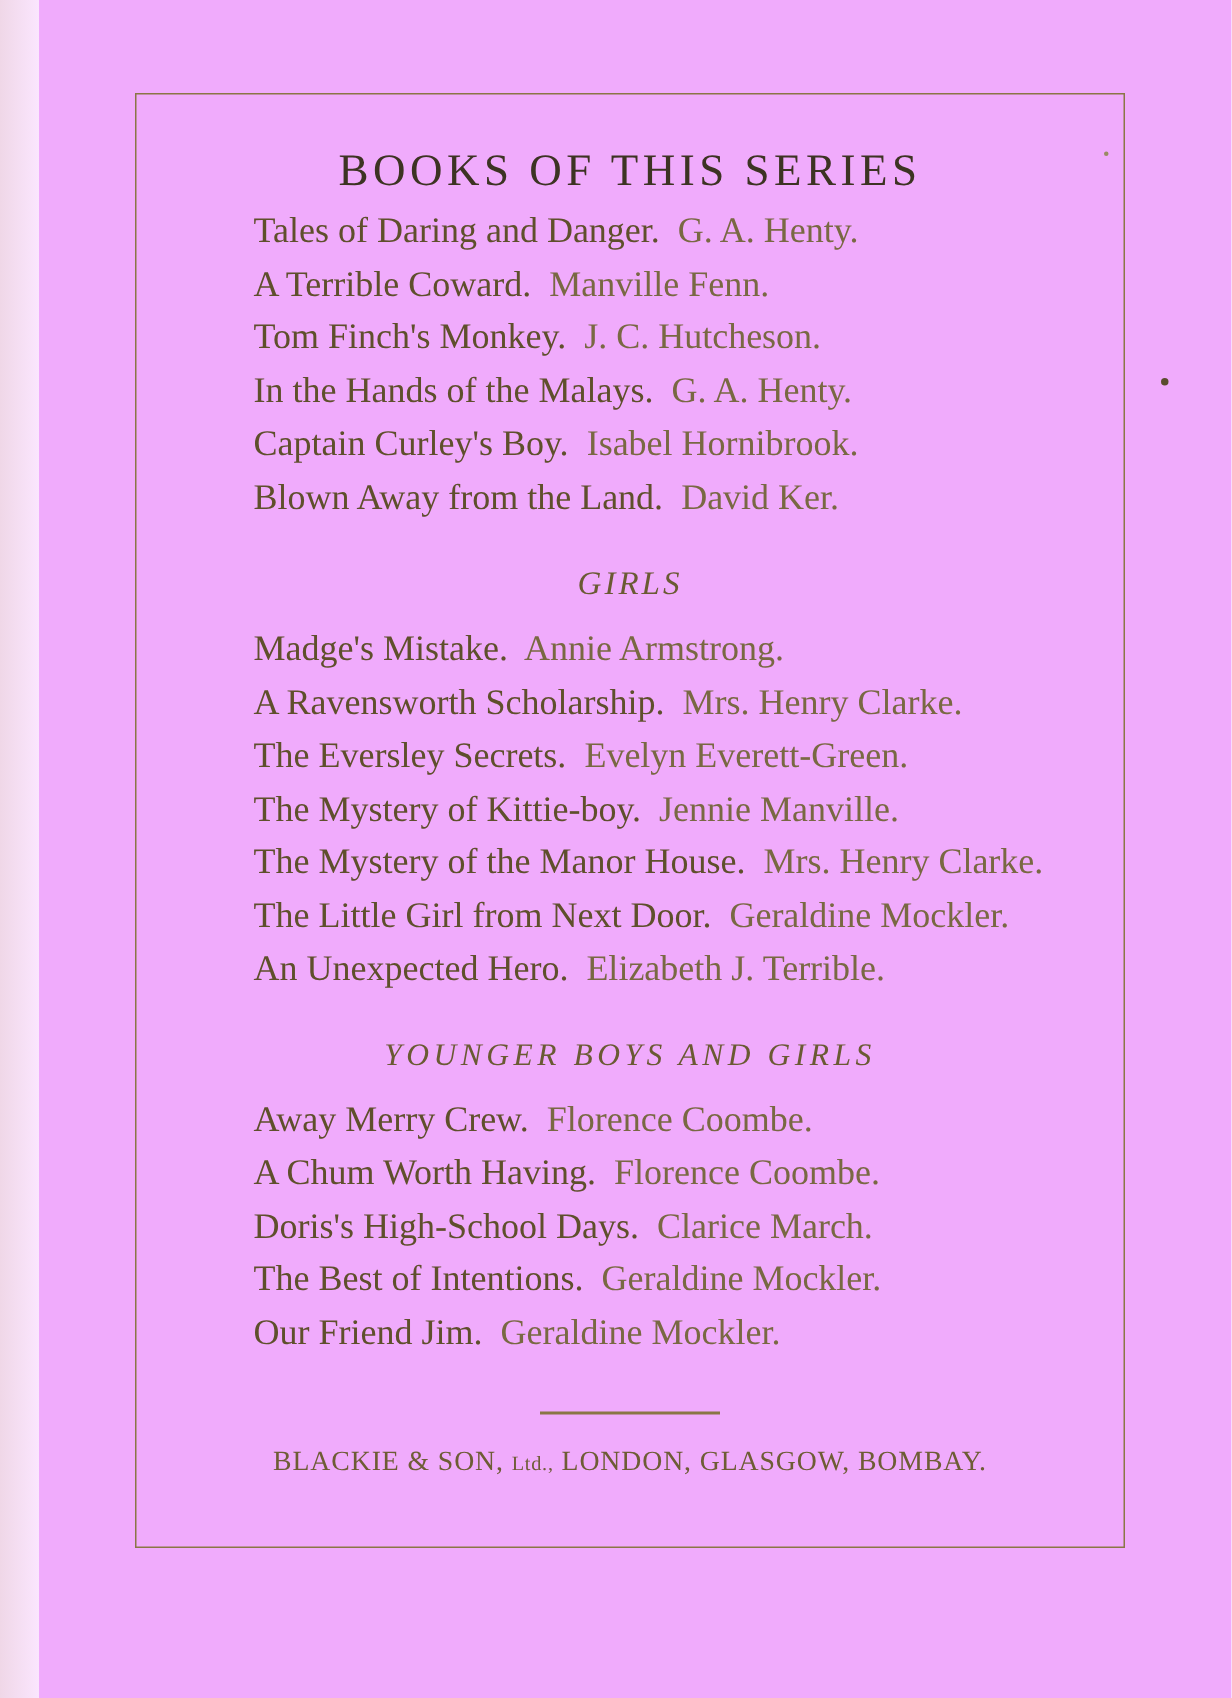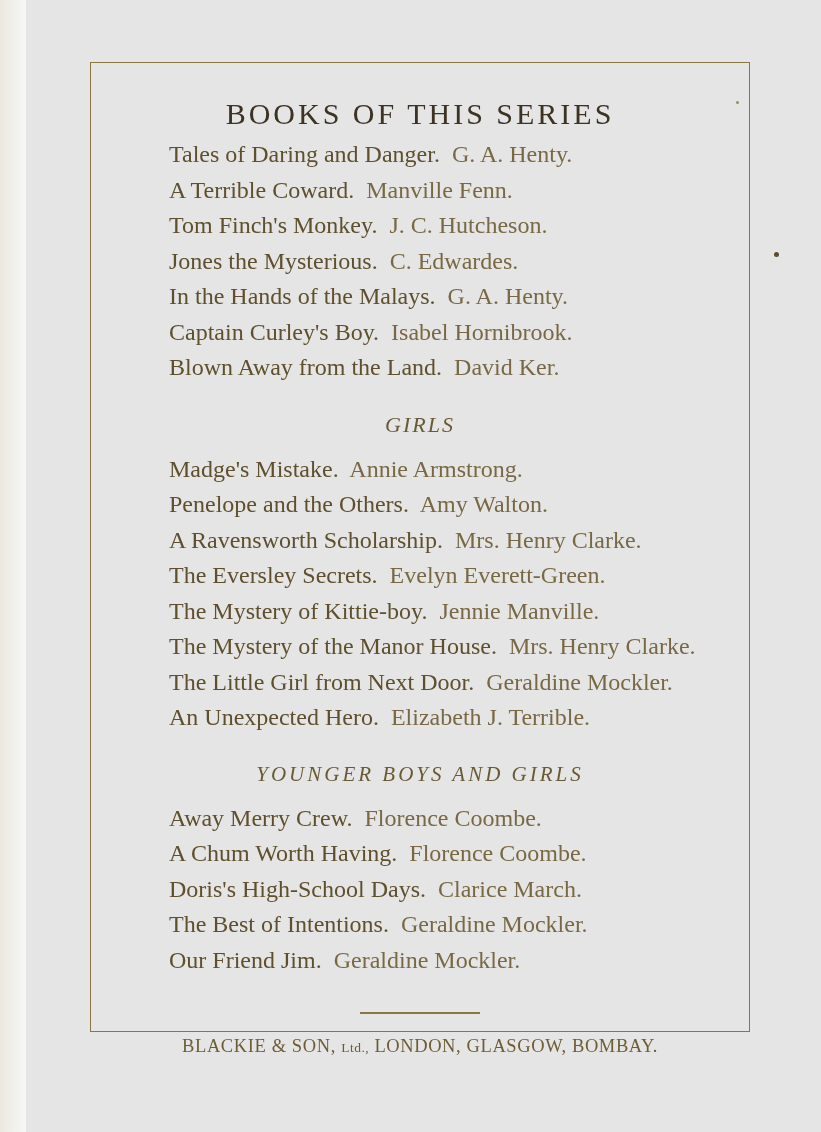--- a/index.html
+++ b/index.html
@@ -13,21 +13,21 @@
     font-family: "Liberation Serif", serif;
     color: #6b5a35;
     position: relative;
     overflow: hidden;
   }
   .page {
     position: absolute;
     left: 0; top: 0;
     width: 821px;
     height: 1132px;
-    background: #e5e5e5;
+    background: #f0abfc;
   }
   .frame {
     position: absolute;
     left: 90px;
     top: 62px;
     width: 660px;
     height: 970px;
     border: 1.5px solid #8a7645;
     box-sizing: border-box;
   }
@@ -122,32 +122,30 @@
   <div class="frame">
     <div class="inner">
 
       <h1 class="title">BOOKS OF THIS SERIES</h1>
 
       <div class="section">
         <div class="group">
           <div class="entry"><span class="ttl">Tales of Daring and Danger.</span>&nbsp; <span class="auth">G. A. Henty.</span></div>
           <div class="entry"><span class="ttl">A Terrible Coward.</span>&nbsp; <span class="auth">Manville Fenn.</span></div>
           <div class="entry"><span class="ttl">Tom Finch's Monkey.</span>&nbsp; <span class="auth">J. C. Hutcheson.</span></div>
-          <div class="entry"><span class="ttl">Jones the Mysterious.</span>&nbsp; <span class="auth">C. Edwardes.</span></div>
           <div class="entry"><span class="ttl">In the Hands of the Malays.</span>&nbsp; <span class="auth">G. A. Henty.</span></div>
           <div class="entry"><span class="ttl">Captain Curley's Boy.</span>&nbsp; <span class="auth">Isabel Hornibrook.</span></div>
           <div class="entry"><span class="ttl">Blown Away from the Land.</span>&nbsp; <span class="auth">David Ker.</span></div>
         </div>
       </div>
 
       <div class="section">
         <div class="section-head">GIRLS</div>
         <div class="group">
           <div class="entry"><span class="ttl">Madge's Mistake.</span>&nbsp; <span class="auth">Annie Armstrong.</span></div>
-          <div class="entry"><span class="ttl">Penelope and the Others.</span>&nbsp; <span class="auth">Amy Walton.</span></div>
           <div class="entry"><span class="ttl">A Ravensworth Scholarship.</span>&nbsp; <span class="auth">Mrs. Henry Clarke.</span></div>
           <div class="entry"><span class="ttl">The Eversley Secrets.</span>&nbsp; <span class="auth">Evelyn Everett-Green.</span></div>
           <div class="entry"><span class="ttl">The Mystery of Kittie-boy.</span>&nbsp; <span class="auth">Jennie Manville.</span></div>
           <div class="entry"><span class="ttl">The Mystery of the Manor House.</span>&nbsp; <span class="auth">Mrs. Henry Clarke.</span></div>
           <div class="entry"><span class="ttl">The Little Girl from Next Door.</span>&nbsp; <span class="auth">Geraldine Mockler.</span></div>
           <div class="entry"><span class="ttl">An Unexpected Hero.</span>&nbsp; <span class="auth">Elizabeth J. Terrible.</span></div>
         </div>
       </div>
 
       <div class="section">

